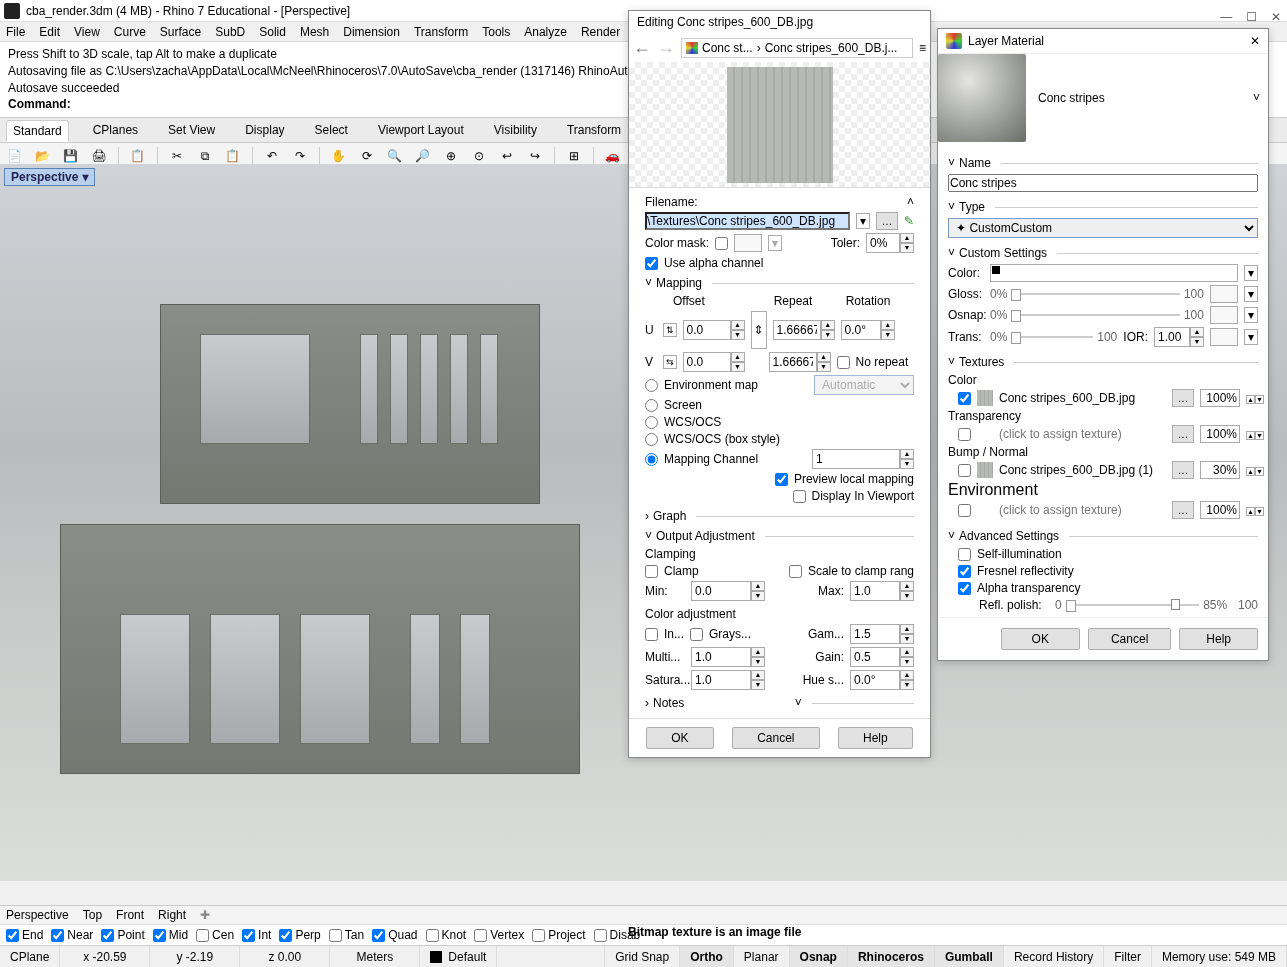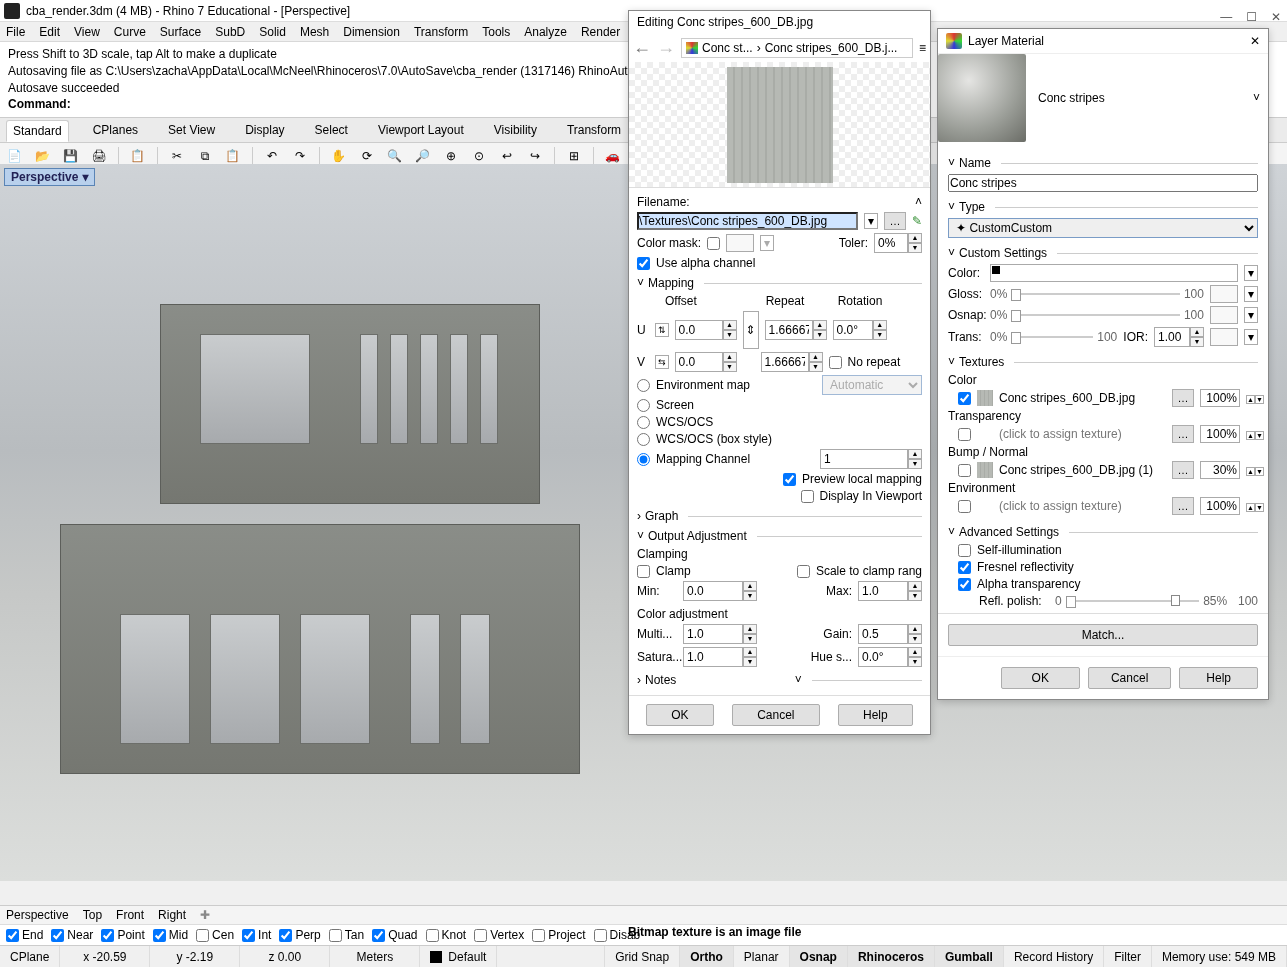--- a/index.html
+++ b/index.html
@@ -31,21 +31,21 @@
 .statcell { padding: 0 10px; border-right: 1px solid #ddd; height: 100%; display: flex; align-items: center; }
 .statcell.active { font-weight: bold; background: #e5e5e5; }
 
 
 .panel-edit { position: absolute; top: 10px; left: 628px; width: 303px; background: #fff; border: 1px solid #888; z-index: 10; box-shadow: 0 2px 8px rgba(0,0,0,.2); }
 .panel-title { padding: 4px 8px; background: #fff; font-size: 12px; display: flex; align-items: center; justify-content: space-between; }
 .nav { display:flex; align-items:center; padding:4px; gap:6px; }
 .nav .crumb { flex:1; border:1px solid #ccc; padding:2px 4px; font-size:11px; display:flex; align-items:center; gap:4px; white-space:nowrap; overflow:hidden; }
 .texprev { height: 126px; display:flex; justify-content:center; align-items:center; background: repeating-conic-gradient(#eee 0 25%, #fff 0 50%) 0 0/12px 12px; border-bottom:1px solid #ddd; }
 .texprev .tex { width: 106px; height: 116px; background: repeating-linear-gradient(90deg,#b6b9b4 0 6px,#a9aca7 6px 8px); }
-.section { padding: 4px 8px; }
+.section { padding: 4px 16px; }
 .section-h { display:flex; align-items:center; gap:4px; margin: 6px 0 4px 0; font-size:12px; }
 .section-h::after { content:""; flex:1; height:1px; background:#ccc; margin-left:6px; }
 .row { display:flex; align-items:center; gap:6px; margin:3px 0; }
 .row label { font-size:12px; }
 input[type=text].fld, select.fld { border:1px solid #7a9cc6; padding:1px 3px; font-size:12px; height:20px; }
 .spin { display:flex; }
 .spin input { width:48px; border:1px solid #aaa; height:20px; padding:1px 3px; }
 .spin .ar { width:14px; display:flex; flex-direction:column; }
 .spin .ar span { flex:1; border:1px solid #aaa; font-size:7px; text-align:center; line-height:8px; background:#f4f4f4; }
 .btn { border:1px solid #adadad; background:#e1e1e1; padding:3px 24px; border-radius:2px; }
@@ -364,20 +364,35 @@
       <div class="spin">
           <input style="width: 50px;" value="1.0">
           <div class="ar">
             <span>▲</span>
             <span>▼</span>
           </div>
         </div>
     </div>
     <div style="font-size:12px;margin:6px 0 2px;">Color adjustment</div>
     <div class="row">
+      <input type="checkbox" style="">
+        <label>In...</label>
+      <input type="checkbox" style="">
+        <label>Grays...</label>
+      <span style="flex:1;"></span>
+      <label>Gam...</label>
+      <div class="spin">
+          <input style="width: 50px;" value="1.5">
+          <div class="ar">
+            <span>▲</span>
+            <span>▼</span>
+          </div>
+        </div>
+    </div>
+    <div class="row">
       <label style="width:40px;">Multi...</label>
       <div class="spin">
           <input style="width: 60px;" value="1.0">
           <div class="ar">
             <span>▲</span>
             <span>▼</span>
           </div>
         </div>
       <span style="flex:1;"></span>
       <label>Gain:</label>
@@ -523,21 +538,21 @@
     <div style="font-size:12px;">Bump / Normal</div>
     <div class="texrow">
         <input type="checkbox" style="">
         <div class="thumb"></div>
         <span class="name">Conc stripes_600_DB.jpg (1)</span>
         <div class="dotbtn">…</div>
         <input class="pct" value="30%" style="">
         <div class="ar" style="width:12px;"><span style="font-size:7px;border:1px solid #aaa;">▲</span><span style="font-size:7px;border:1px solid #aaa;">▼</span></div>
       </div>
 
-    <div style="font-size:12px;">Environment</div>
+    <div style="font-size:16px;">Environment</div>
     <div class="texrow">
         <input type="checkbox" style="">
         <span style="width:16px;"></span>
         <span class="name" style="color:#777;">(click to assign texture)</span>
         <div class="dotbtn">…</div>
         <input class="pct" value="100%" style="">
         <div class="ar" style="width:12px;"><span style="font-size:7px;border:1px solid #aaa;">▲</span><span style="font-size:7px;border:1px solid #aaa;">▼</span></div>
       </div>
 
     <div class="grp-h">
@@ -556,21 +571,20 @@
         <input type="checkbox" checked="" style="">
         <label>Alpha transparency</label>
       </div>
     <div class="row" style="padding-left:10px;">
       <label style="width:70px;margin-left:21px;">Refl. polish:</label>
       <div class="slider"><span>0</span><div class="sld" style="position:relative;">
             <div style="position:absolute;right:14%;top:-5px;width:9px;height:11px;background:#fff;border:1px solid #888;"></div>
           </div><span>85%</span>&nbsp;<span>100</span></div>
     </div>
   </div>
-  <div class="mat-foot"><button class="btn btn-full">Match...</button></div>
   <div class="mat-actions">
     <button class="btn" style="padding:3px 30px;">OK</button>
     <button class="btn" style="padding:3px 22px;">Cancel</button>
     <button class="btn" style="padding:3px 26px;">Help</button>
   </div>
 </div>
 
 <div class="bitmap-msg">Bitmap texture is an image file</div>
 
 <div class="bottombar">

